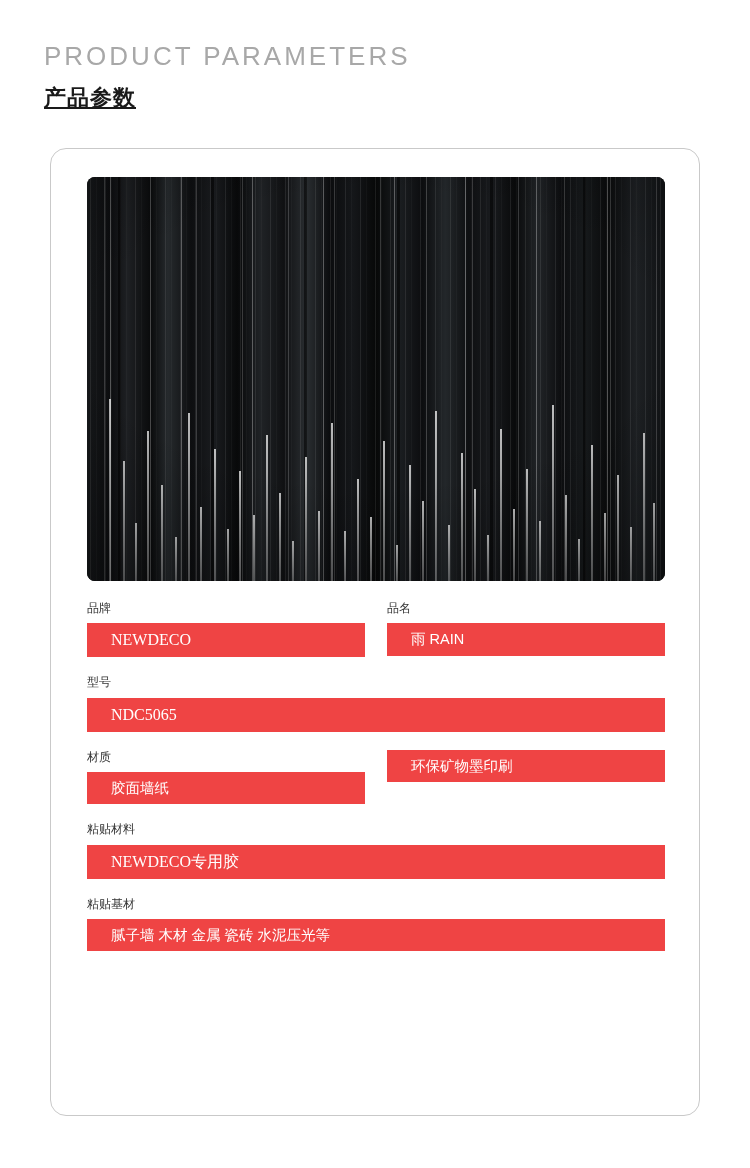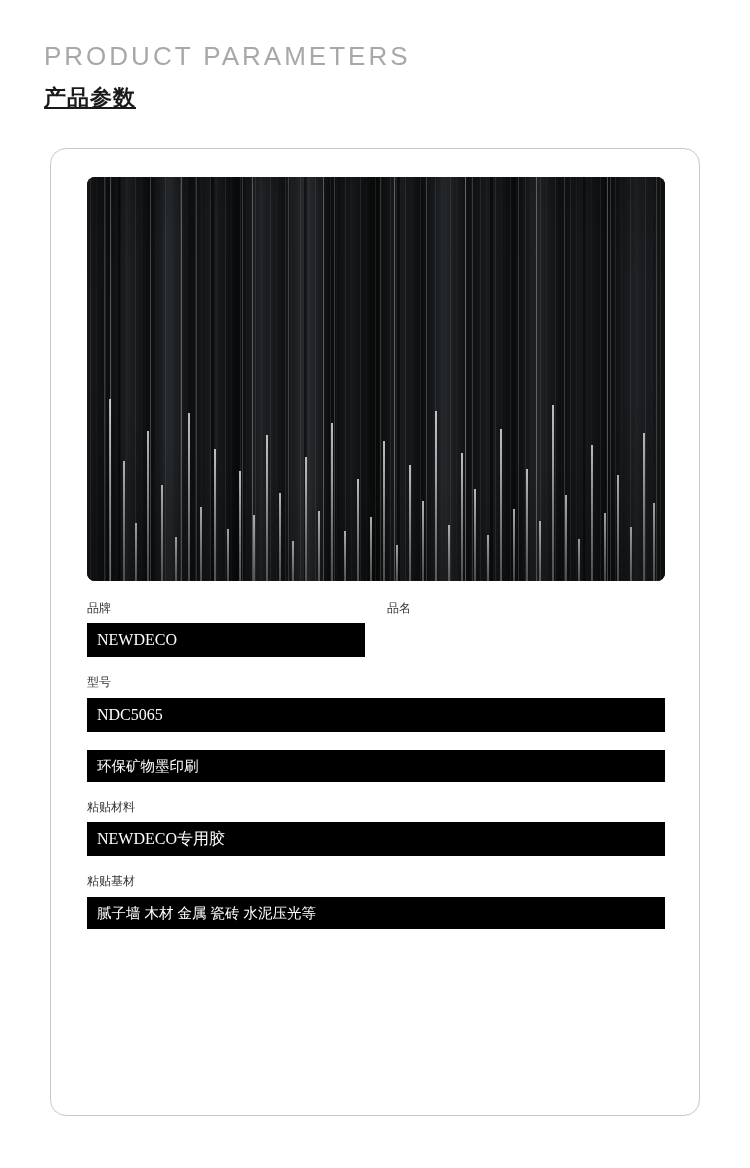--- a/index.html
+++ b/index.html
@@ -150,24 +150,24 @@
     min-width: 0;
   }
   .spec-cell.full { flex: 1 1 100%; }
   .spec-label {
     font-size: 12px;
     color: #333333;
     margin-bottom: 8px;
     line-height: 1.2;
   }
   .spec-value {
-    background: #000000;
+    background: #ef4444;
     color: #ffffff;
     font-size: 14.5px;
-    padding: 7px 10px;
+    padding: 7px 24px;
     line-height: 1.25;
     white-space: nowrap;
     overflow: hidden;
     text-overflow: ellipsis;
   }
   .spec-value.serif {
     font-family: "Liberation Serif", serif;
     font-size: 16px;
   }
 </style>
@@ -237,31 +237,36 @@
 
     <div class="specs">
 
       <div class="spec-row">
         <div class="spec-cell">
           <div class="spec-label">品牌</div>
           <div class="spec-value serif">NEWDECO</div>
         </div>
         <div class="spec-cell">
           <div class="spec-label">品名</div>
+          <div class="spec-value">雨 RAIN</div>
         </div>
       </div>
 
       <div class="spec-row">
         <div class="spec-cell">
           <div class="spec-label">型号</div>
           <div class="spec-value serif">NDC5065</div>
         </div>
       </div>
 
       <div class="spec-row">
+        <div class="spec-cell">
+          <div class="spec-label">材质</div>
+          <div class="spec-value">胶面墙纸</div>
+        </div>
         <div class="spec-cell">
           <div class="spec-value">环保矿物墨印刷</div>
         </div>
       </div>
 
       <div class="spec-row">
         <div class="spec-cell">
           <div class="spec-label">粘贴材料</div>
           <div class="spec-value serif">NEWDECO专用胶</div>
         </div>

